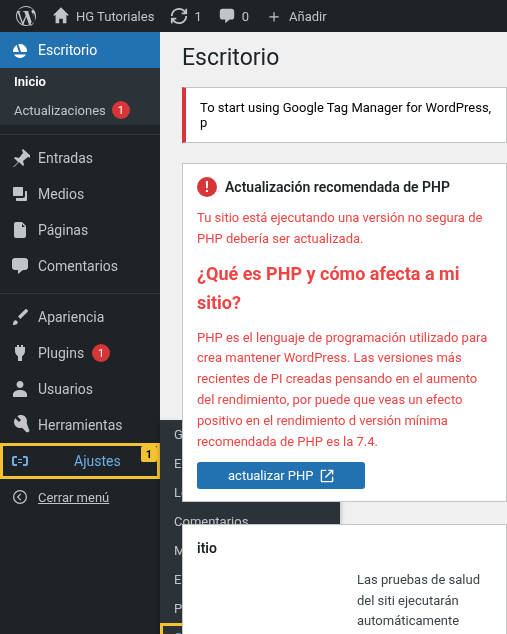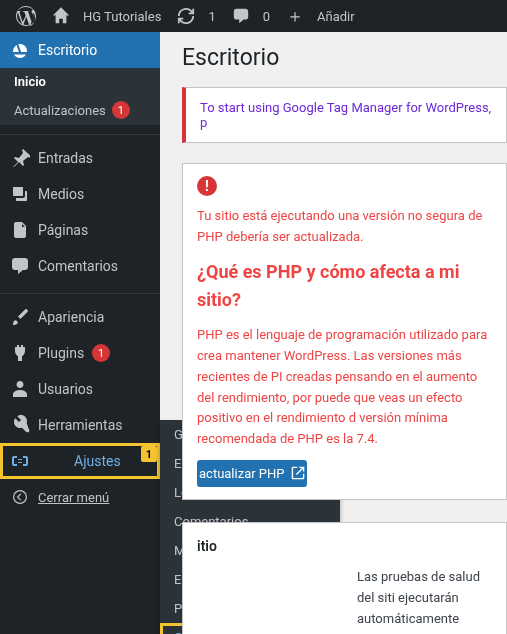--- a/index.html
+++ b/index.html
@@ -1,19 +1,19 @@
 <!DOCTYPE html>
 <html><head>
 <meta charset="utf-8">
 <style>
 * { margin: 0; padding: 0; box-sizing: border-box; font-family: -apple-system, BlinkMacSystemFont, "Segoe UI", Roboto, sans-serif; }
 body { background: #f0f0f1; width: 507px; height: 634px; overflow: hidden; color: #3c434a; }
 
 .topbar { background: #1d2327; height: 32px; display: flex; align-items: center; padding: 0 8px; color: #c3c4c7; font-size: 13px; }
-.topbar-item { display: flex; align-items: center; gap: 13px; padding: 0 8px; height: 100%; cursor: pointer; }
+.topbar-item { display: flex; align-items: center; gap: 6px; padding: 0 8px; height: 100%; cursor: pointer; }
 .wp-logo svg { width: 20px; height: 20px; fill: #c3c4c7; }
 .tb-icon { width: 18px; height: 18px; display: inline-flex; align-items: center; justify-content: center; }
 .tb-icon svg { width: 18px; height: 18px; fill: #c3c4c7; }
 .tb-plus { font-size: 18px; line-height: 1; }
 
 .layout { display: flex; height: calc(100% - 32px); }
 
 .sidebar { width: 160px; background: #1d2327; color: #c3c4c7; font-size: 14px; position: relative; }
 .menu-item { display: flex; align-items: center; gap: 8px; padding: 8px 10px; cursor: pointer; position: relative; }
 .menu-item.current { background: #2271b1; color: #fff; }
@@ -25,27 +25,27 @@
 .badge { background: #d63638; color: #fff; border-radius: 10px; min-width: 18px; height: 18px; font-size: 11px; display: inline-flex; align-items: center; justify-content: center; padding: 0 5px; }
 .menu-item.highlight { outline: 3px solid #f4c430; outline-offset: -3px; gap: 44px; }
 .hl-tag { position: absolute; right: 3px; top: 3px; background: #f4c430; color: #000; font-size: 11px; font-weight: bold; width: 16px; height: 16px; border-radius: 2px; display: flex; align-items: center; justify-content: center; }
 
 .flyout { position: absolute; left: 160px; top: 388px; width: 180px; background: #2c3338; color: #c3c4c7; font-size: 13px; box-shadow: 0 3px 5px rgba(0,0,0,.3); }
 .flyout-item { padding: 7px 14px; cursor: pointer; position: relative; }
 .flyout-item.highlight { outline: 3px solid #f4c430; outline-offset: -3px; color: #72aee6; }
 
 .content { flex: 1; padding: 12px 0 0 22px; overflow: hidden; position: relative; }
 h1.title { font-size: 23px; font-weight: 400; color: #1d2327; margin-bottom: 16px; }
-.notice { border: 1px solid #c3c4c7; border-left: 4px solid #d63638; background: #fff; padding: 12px 14px; margin-bottom: 20px; font-size: 13px; color: #6d28d9; }
+.notice { border: 1px solid #c3c4c7; border-left: 4px solid #d63638; background: #fff; padding: 12px 14px; margin-bottom: 20px; font-size: 13px; color: #000000; }
 .panel { border: 1px solid #c3c4c7; background: #fff; padding: 12px 14px; font-size: 13px; line-height: 1.6; }
 .panel + .panel { margin-top: 20px; }
 .panel h2 { font-size: 14px; font-weight: 600; display: flex; align-items: center; gap: 8px; margin-bottom: 10px; color: #1d2327; }
 .panel p { margin-bottom: 10px; color: #ef4444; }
 .warn-icon { width: 20px; height: 20px; background: #d63638; border-radius: 50%; color: #fff; font-weight: bold; display: inline-flex; align-items: center; justify-content: center; font-size: 14px; }
-.btn { display: inline-flex; align-items: center; gap: 6px; background: #2271b1; color: #fff; padding: 6px 2px; border-radius: 3px; font-size: 13px; border: none; cursor: pointer; }
+.btn { display: inline-flex; align-items: center; gap: 6px; background: #2271b1; color: #fff; padding: 6px 31px; border-radius: 3px; font-size: 13px; border: none; cursor: pointer; }
 .btn svg { width: 14px; height: 14px; fill: #fff; }
 .panel.small { margin-top: 22px; }
 .panel.small h2 { font-size: 14px; }
 .small-body { padding-left: 160px; font-size: 13px; line-height: 1.6; }
 .subhead { font-weight: 700; font-size: 18px; margin: 8px 0 10px; color: #1d2327; }
 
 .collapse { display:flex; align-items:center; gap:8px; padding:8px 10px; cursor:pointer; font-size:13px;text-decoration:underline;}
 .collapse .ci { width:20px; height:20px; display:inline-flex; align-items:center; justify-content:center;}
 .collapse .ci svg { width:16px; height:16px; fill: currentColor; }
 </style>
@@ -216,20 +216,21 @@
   <div class="content">
     <h1 class="title">Escritorio</h1>
 
     <div class="notice">
       <span>To start using Google Tag Manager for WordPress, p</span>
     </div>
 
     <div class="panel">
       <h2>
         <span class="warn-icon">!</span>
+        <span>Actualización recomendada de PHP</span>
       </h2>
       <p>Tu sitio está ejecutando una versión no segura de PHP debería ser actualizada.</p>
       <p class="subhead">¿Qué es PHP y cómo afecta a mi sitio?</p>
       <p>PHP es el lenguaje de programación utilizado para crea mantener WordPress. Las versiones más recientes de PI creadas pensando en el aumento del rendimiento, por puede que veas un efecto positivo en el rendimiento d versión mínima recomendada de PHP es la 7.4.</p>
       <button class="btn">
         <span>actualizar PHP</span>
         <svg viewBox="0 0 20 20">
             <path d="M17 17H3V3h6V1H3C1.9 1 1 1.9 1 3v14c0 1.1.9 2 2 2h14c1.1 0 2-.9 2-2v-6h-2v6zM12 1v2h3.6L7 11.6 8.4 13 17 4.4V8h2V1h-7z"></path>
           </svg>
       </button>

